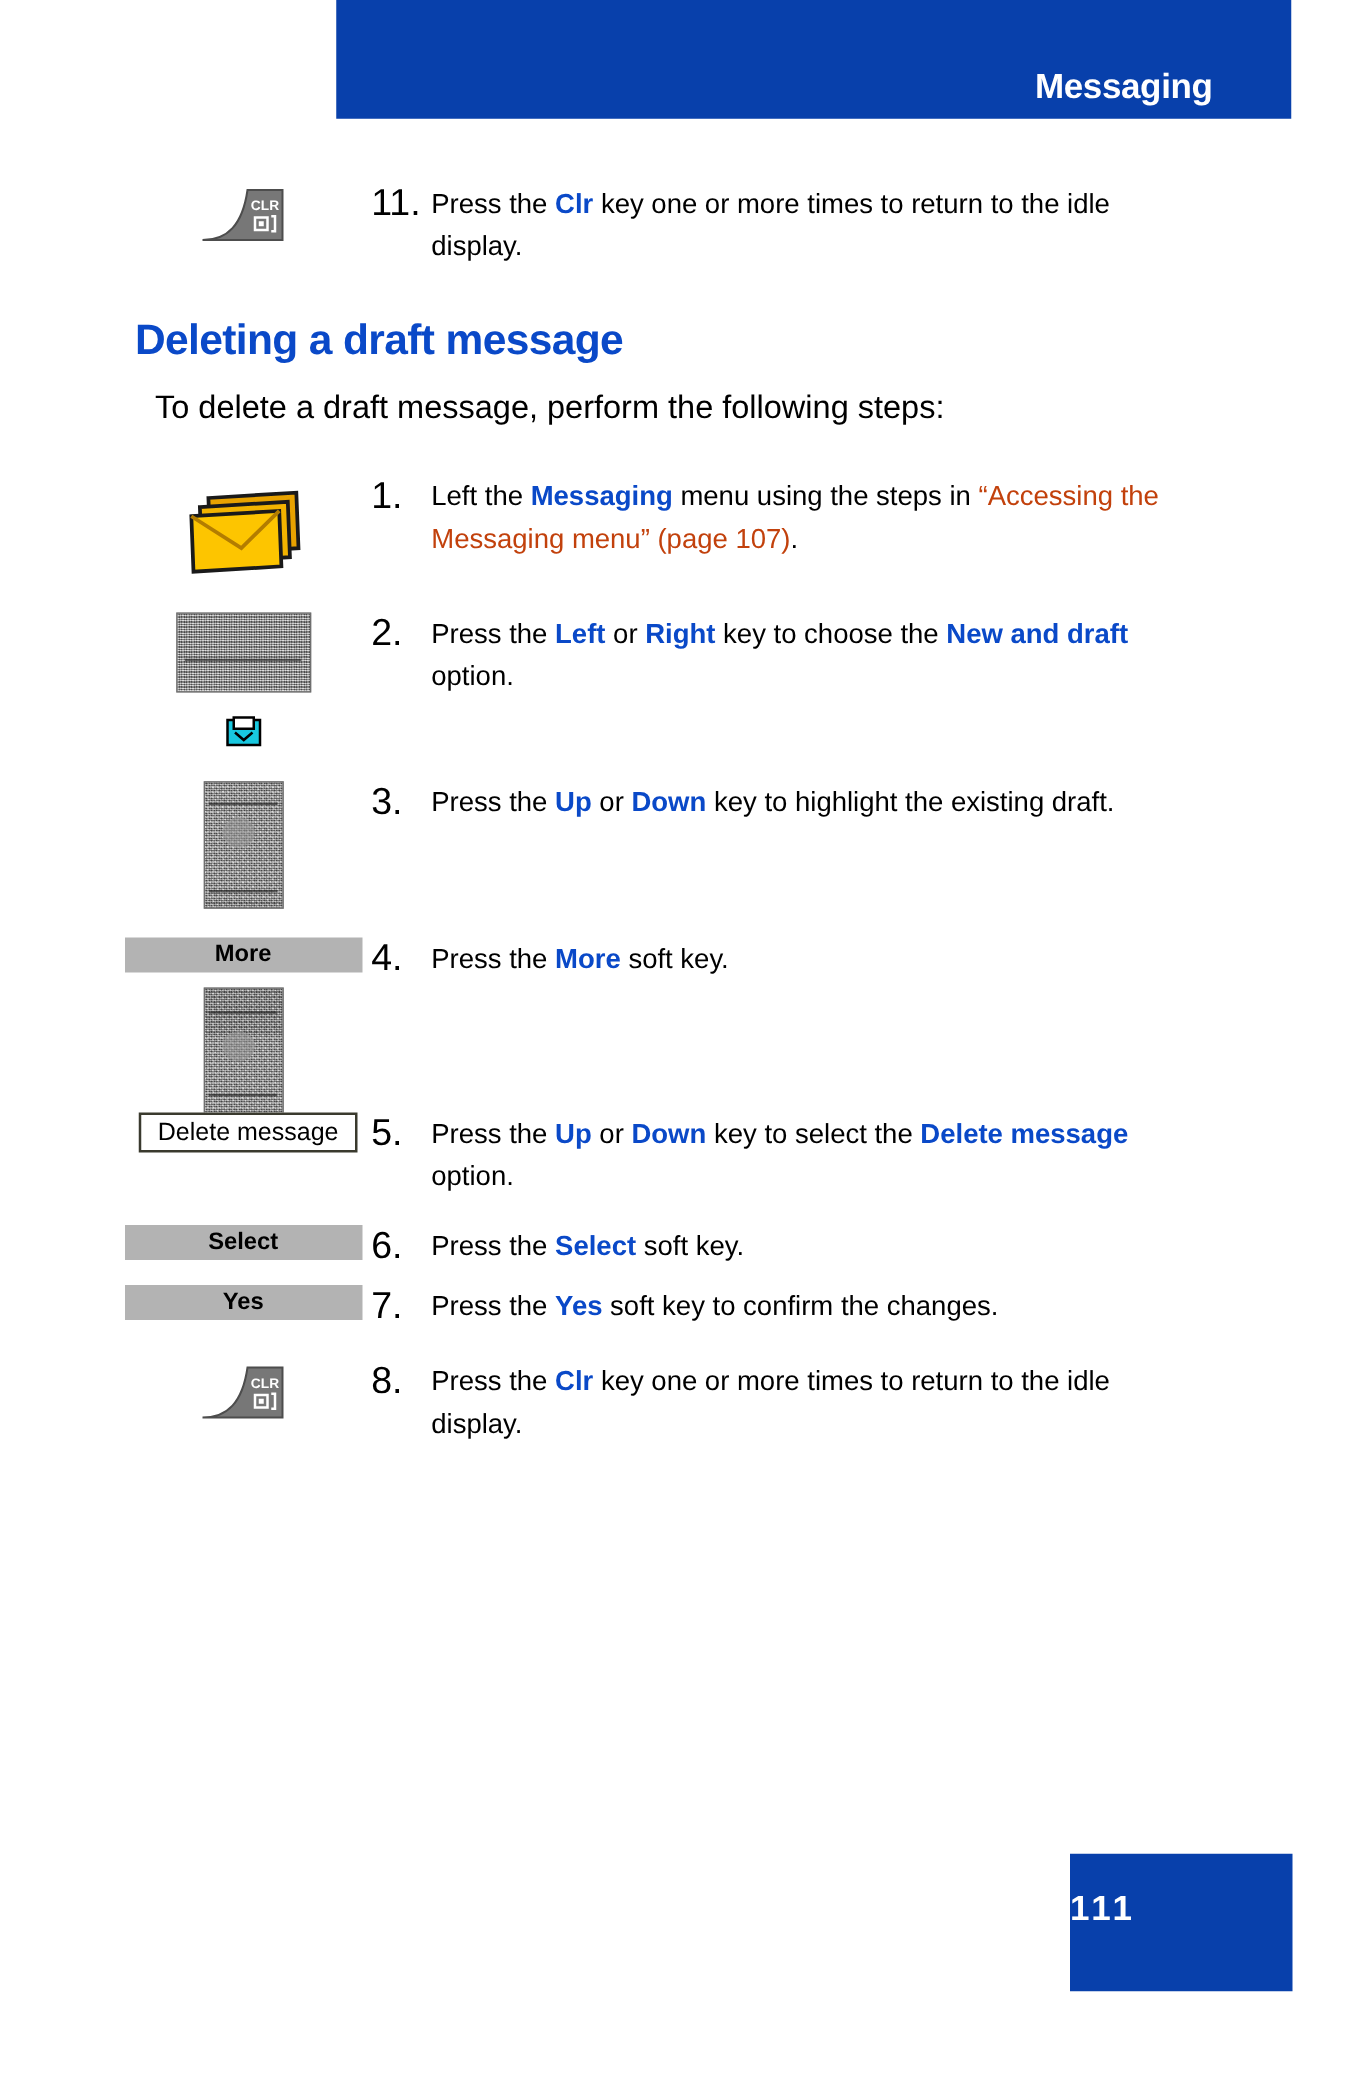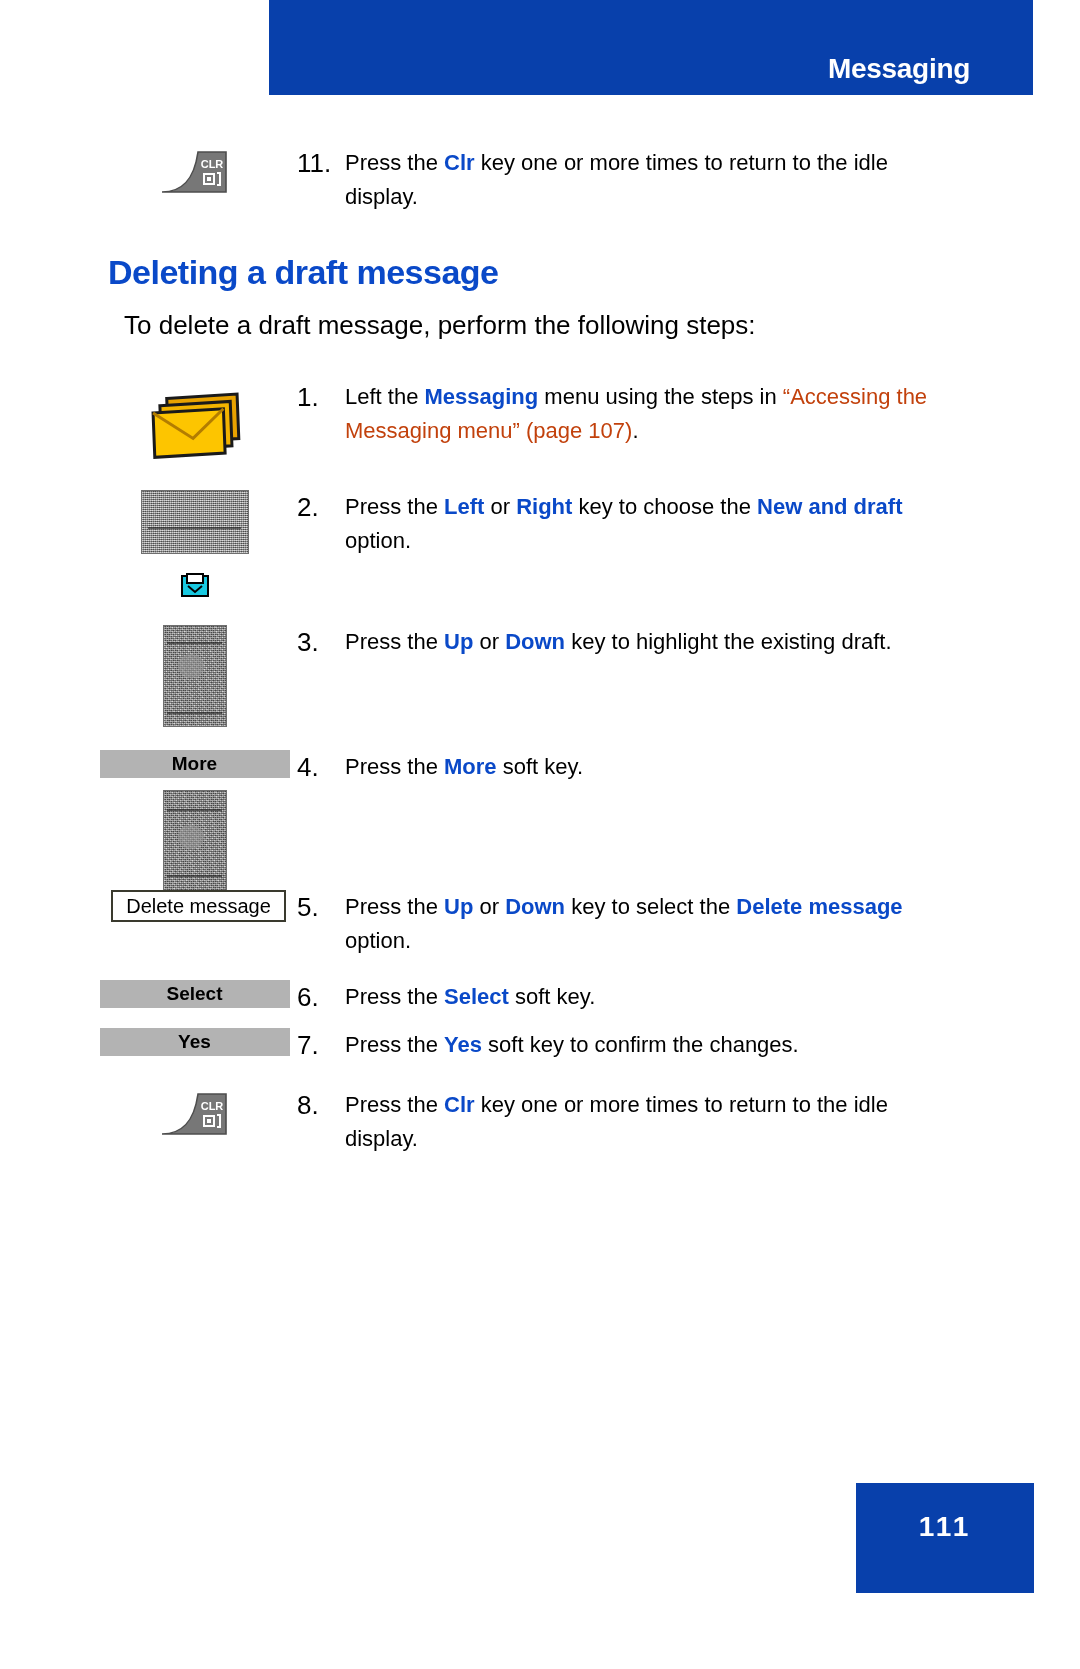--- a/index.html
+++ b/index.html
@@ -55,21 +55,21 @@
   .step-icon-col {
     width: 205px;
     flex: 0 0 205px;
     position: relative;
     display: flex;
     justify-content: center;
   }
   .step-num {
     width: 48px;
     flex: 0 0 48px;
-    font-size: 26px;
+    font-size: 30px;
     line-height: 34px;
     text-align: left;
     color: #000;
   }
   .step-text {
     font-size: 22px;
     line-height: 34px;
     color: #000;
     max-width: 600px;
   }
@@ -176,21 +176,21 @@
     top: 1483px;
     width: 178px;
     height: 110px;
     background: #0840ab;
   }
   .page-footer .page-number {
     position: absolute;
     left: 0;
     right: 0;
     top: 28px;
-    text-align: center;
+    text-align: left;
     color: #ffffff;
     font-size: 28px;
     font-weight: bold;
     letter-spacing: 3px;
   }
 </style>
 </head>
 <body>
 
 <div class="page-header">

